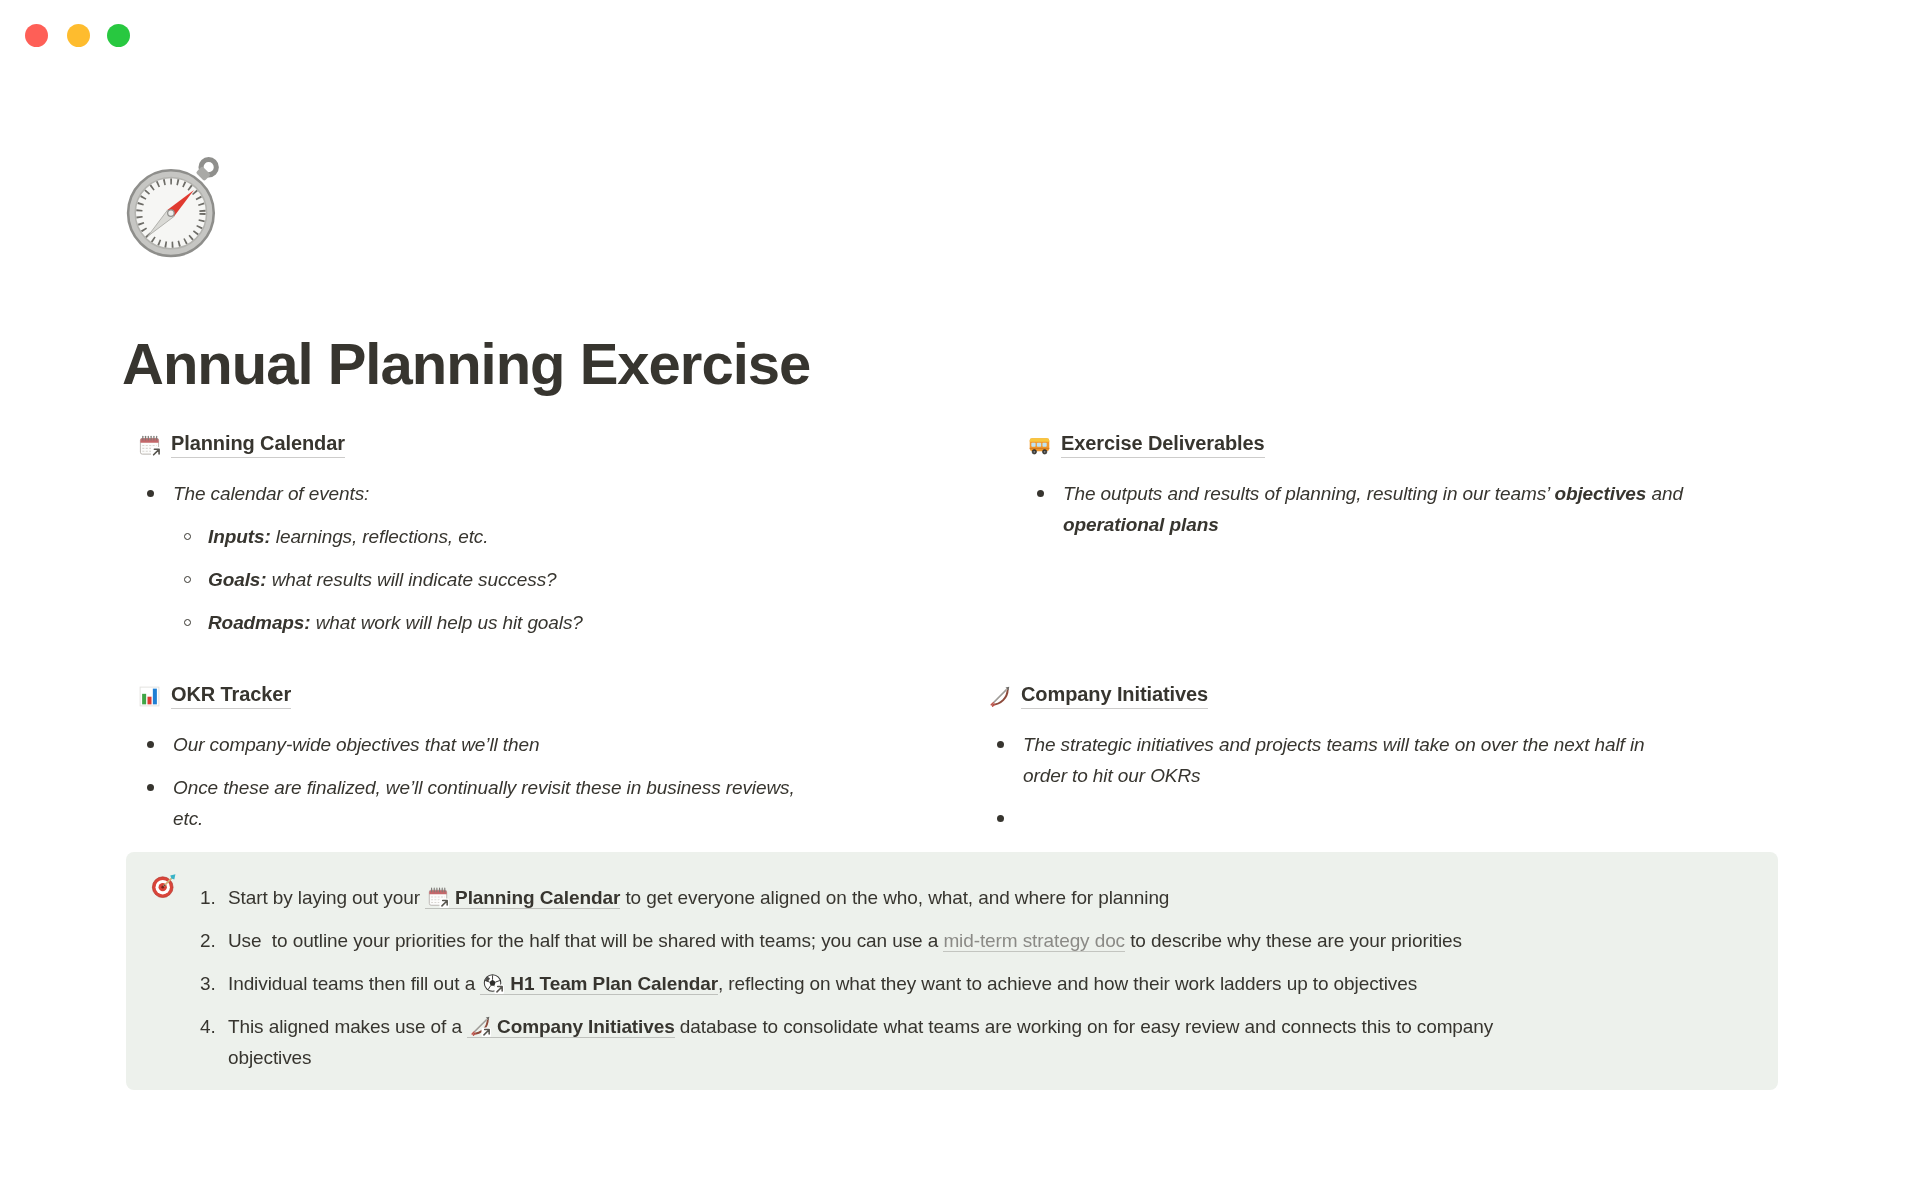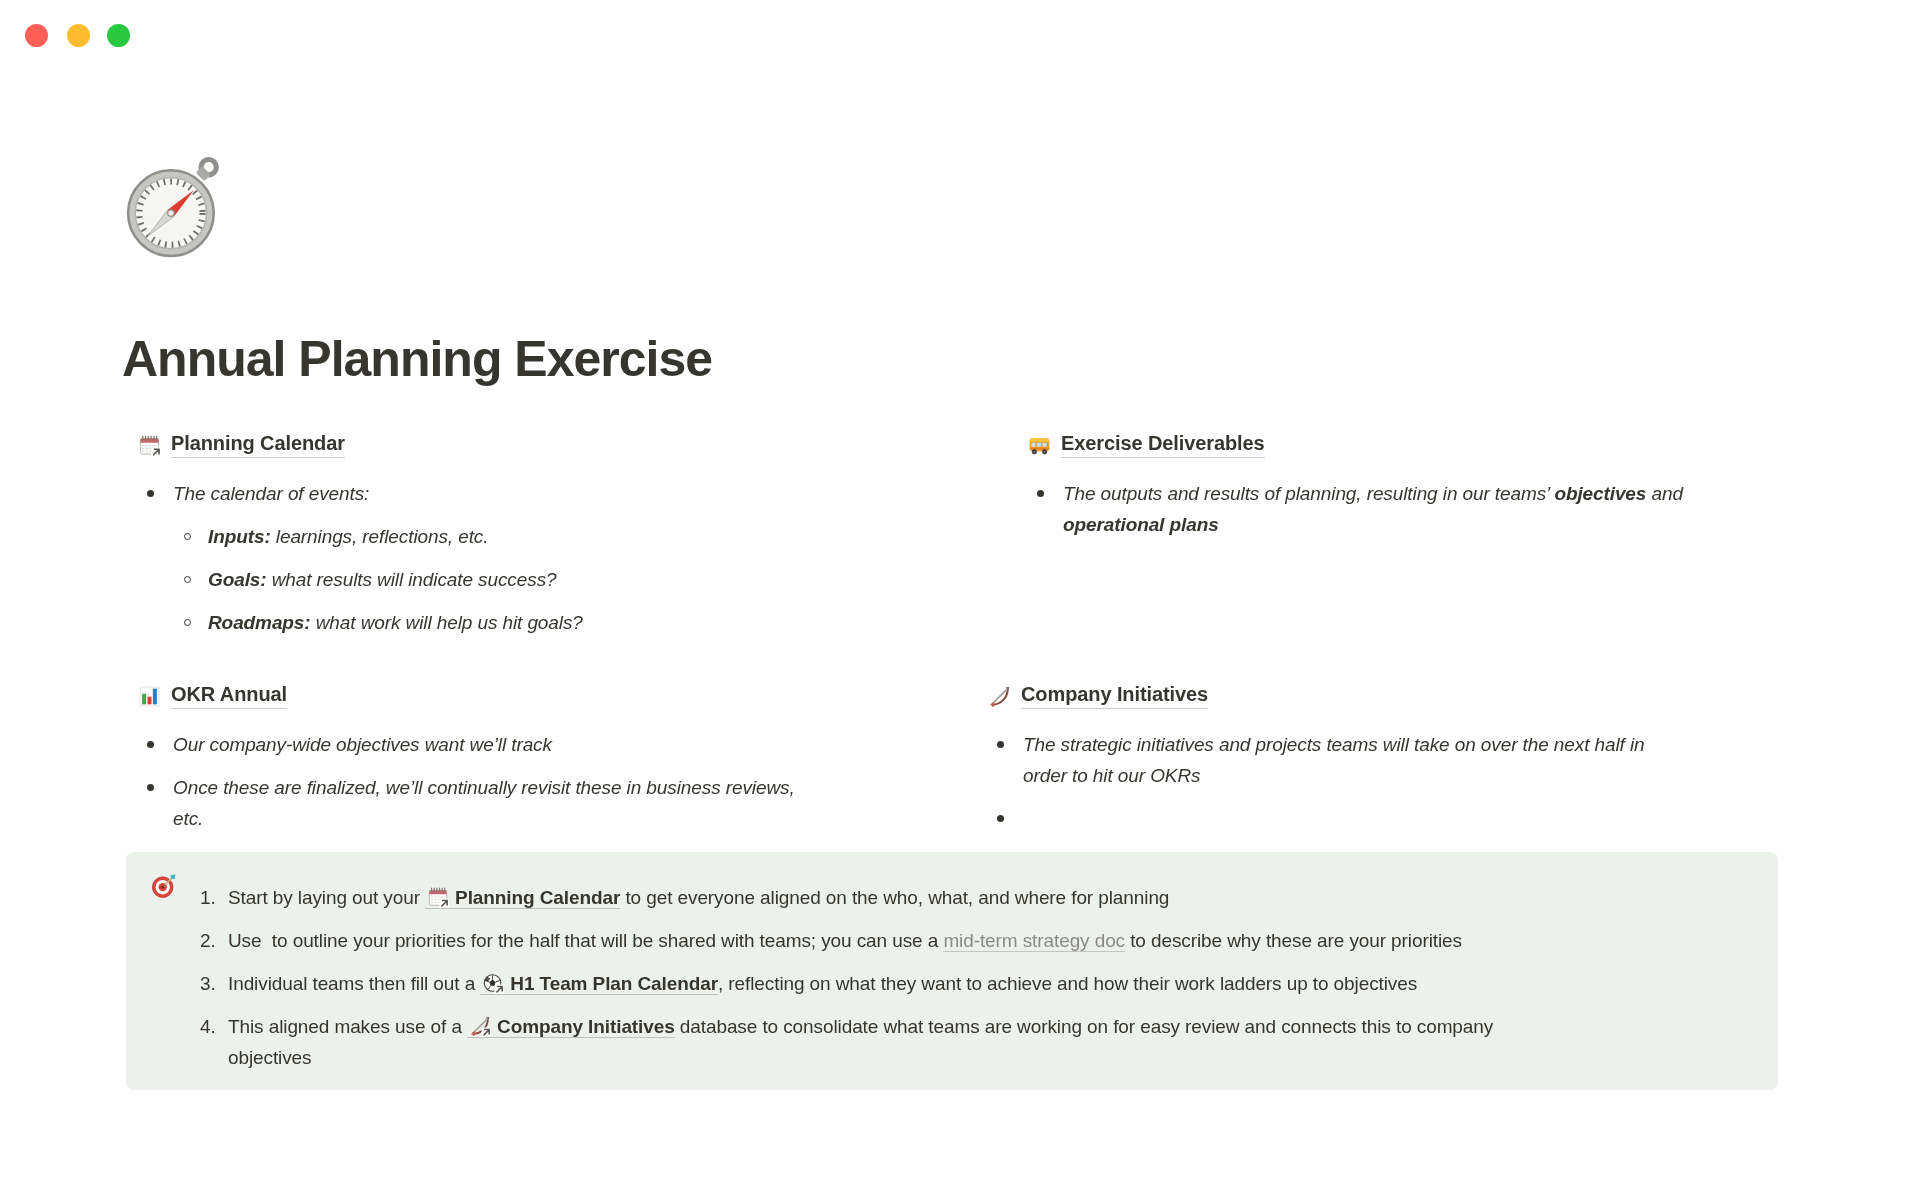--- a/index.html
+++ b/index.html
@@ -6,21 +6,21 @@
   html,body { width:1920px; height:1200px; background:#ffffff; overflow:hidden; }
   body { font-family:"Liberation Sans", sans-serif; color:#37352F; position:relative; letter-spacing:-0.1px; }
 
   
   .traffic-dot { position:absolute; top:24px; width:23px; height:23px; border-radius:50%; }
   .dot-close { left:25px; } .dot-min { left:67px; } .dot-zoom { left:107px; }
 
   
   .page-icon { position:absolute; left:124px; top:156px; width:102px; height:102px; }
   .page-icon svg { width:100%; height:100%; display:block; }
-  .page-title { position:absolute; left:122px; top:330px; font-size:50px; font-weight:700; letter-spacing:-1px; }
+  .page-title { position:absolute; left:122px; top:330px; font-size:58px; font-weight:700; letter-spacing:-1px; }
 
   
   .section { position:absolute; }
   .sec-1 { left:138px; top:430px; width:690px; }
   .sec-2 { left:1028px; top:430px; width:775px; }
   .sec-3 { left:138px; top:681px; width:810px; }
   .sec-4 { left:988px; top:681px; width:825px; }
 
   .section-heading { display:flex; align-items:center; gap:10px; font-size:20px; font-weight:600; height:30px; cursor:pointer; }
   .section-heading .hicon { width:23px; height:23px; flex:0 0 auto; }
@@ -139,24 +139,24 @@
 <div class="section sec-3">
   <div class="section-heading">
     <span class="hicon">
         <svg viewBox="0 0 24 24">
           <rect x="2.2" y="2.2" width="19.6" height="19.6" fill="#ffffff" stroke="#e3e2df" stroke-width="1"></rect>
           <rect x="4.3" y="9.2" width="4.2" height="11" fill="#3fa546"></rect>
           <rect x="9.9" y="12.2" width="4.2" height="8" fill="#dd3a32"></rect>
           <rect x="15.5" y="3.8" width="4.2" height="16.4" fill="#1f7fd4"></rect>
         </svg>
       </span>
-    <span class="page-link-text">OKR Annual</span>
-  </div>
-  <div class="bullets">
-      <div class="bullet"><span class="marker"></span><span><span>Our company-wide objectives want we’ll track</span></span></div>
+    <span class="page-link-text">OKR Tracker</span>
+  </div>
+  <div class="bullets">
+      <div class="bullet"><span class="marker"></span><span><span>Our company-wide objectives that we’ll then</span></span></div>
       <div class="bullet"><span class="marker"></span><span><span>Once these are finalized, we’ll continually revisit these in business reviews,</span><br><span>etc.</span></span></div>
     </div>
 </div>
 
 <div class="section sec-4">
   <div class="section-heading">
     <span class="hicon">
         <svg viewBox="0 0 24 24">
           <path d="M4.5 20.5 A 16 16 0 0 0 20.5 4.5" fill="none" stroke="#8d4a3b" stroke-width="2.1" stroke-linecap="round"></path>
           <line x1="4.5" y1="20.5" x2="20.5" y2="4.5" stroke="#c9c5bf" stroke-width="0.9"></line>

